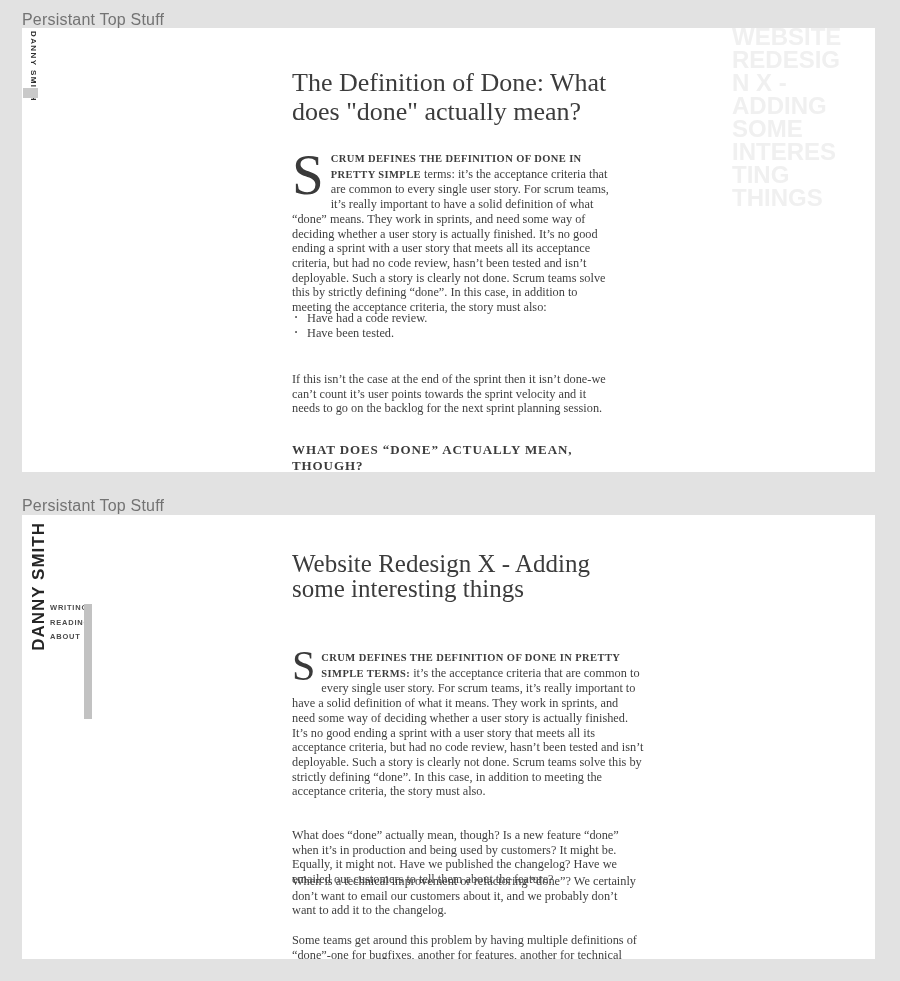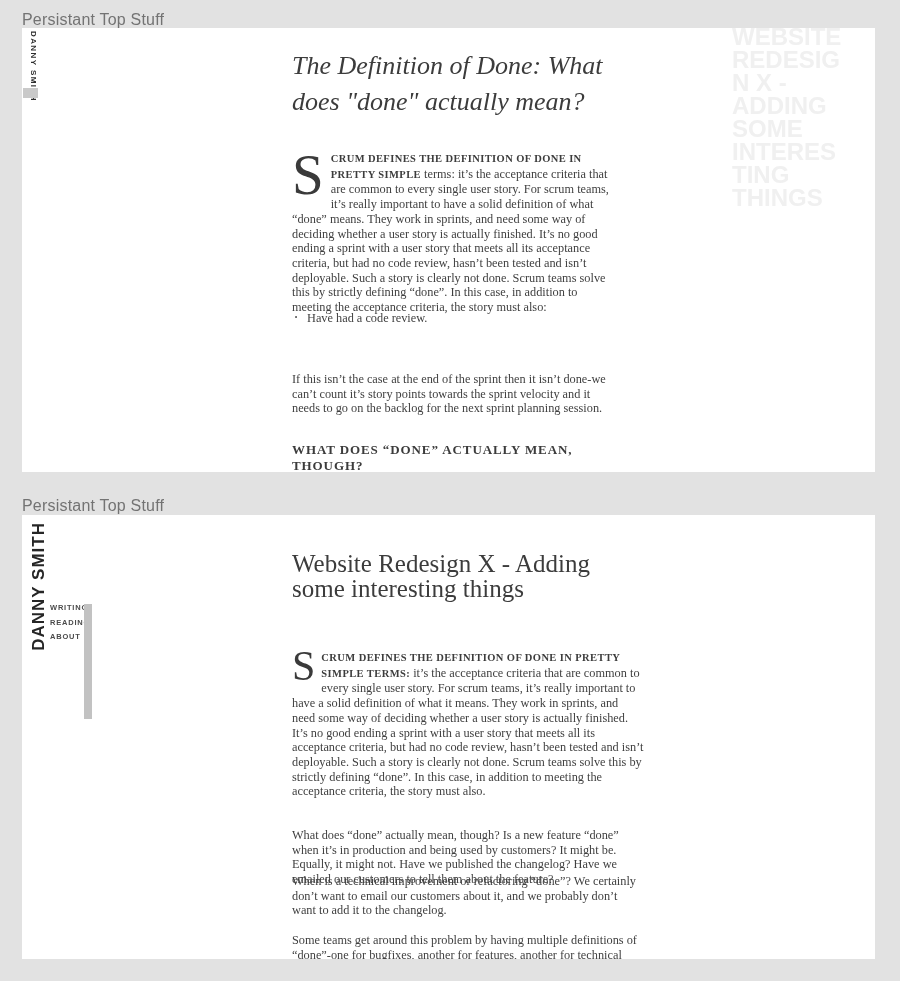--- a/index.html
+++ b/index.html
@@ -66,21 +66,21 @@
   
   .article { position: absolute; color: #3f3f3f; }
   #article1 { left: 270px; top: 0; width: 322px; }
   #article2 { left: 270px; top: 0; width: 352px; }
   .article > * { position: absolute; left: 0; margin: 0; width: 100%; }
 
   h1.title {
     font-family: "Liberation Serif", serif;
     font-weight: normal; color: #3c3c3c;
   }
-  #title1 { top: 20px; font-size: 26px; line-height: 36px; font-style: italic; }
+  #title1 { top: 40px; font-size: 26px; line-height: 29px; }
   #title2 { top: 37px; font-size: 25px; line-height: 24.5px; }
 
   .bodytext {
     font-family: "Liberation Serif", serif;
     font-size: 12.3px; line-height: 14.7px; color: #3f3f3f;
   }
 
   .dropcap {
     float: left;
     font-family: "Liberation Serif", serif;
@@ -121,22 +121,23 @@
   <div class="author-down">DANNY SMITH</div>
   <div class="gray-block"></div>
 
   <div id="article1" class="article">
     <h1 id="title1" class="title">The Definition of Done: What does "done" actually mean?</h1>
     <p id="para1-1" class="bodytext">
       <span class="dropcap">S</span><span class="leadin">CRUM DEFINES THE DEFINITION OF DONE IN PRETTY SIMPLE</span><span> terms: it’s the acceptance criteria that are common to every single user story. For scrum teams, it’s really important to have a solid definition of what “done” means. They work in sprints, and need some way of deciding whether a user story is actually finished. It’s no good ending a sprint with a user story that meets all its acceptance criteria, but had no code review, hasn’t been tested and isn’t deployable. Such a story is clearly not done. Scrum teams solve this by strictly defining “done”. In this case, in addition to meeting the acceptance criteria, the story must also:</span>
     </p>
     <ul class="bullets bodytext">
       <li>Have had a code review.</li>
+      <li>Have been tested.</li>
     </ul>
-    <p id="para1-2" class="bodytext">If this isn’t the case at the end of the sprint then it isn’t done-we can’t count it’s story points towards the sprint velocity and it needs to go on the backlog for the next sprint planning session.</p>
+    <p id="para1-2" class="bodytext">If this isn’t the case at the end of the sprint then it isn’t done-we can’t count it’s user points towards the sprint velocity and it needs to go on the backlog for the next sprint planning session.</p>
     <h2 class="section-heading">WHAT DOES “DONE” ACTUALLY MEAN, THOUGH?</h2>
   </div>
 </div>
 
 <div class="watermark">
   <div>WEBSITE</div>
   <div>REDESIG</div>
   <div>N X -</div>
   <div>ADDING</div>
   <div>SOME</div>

